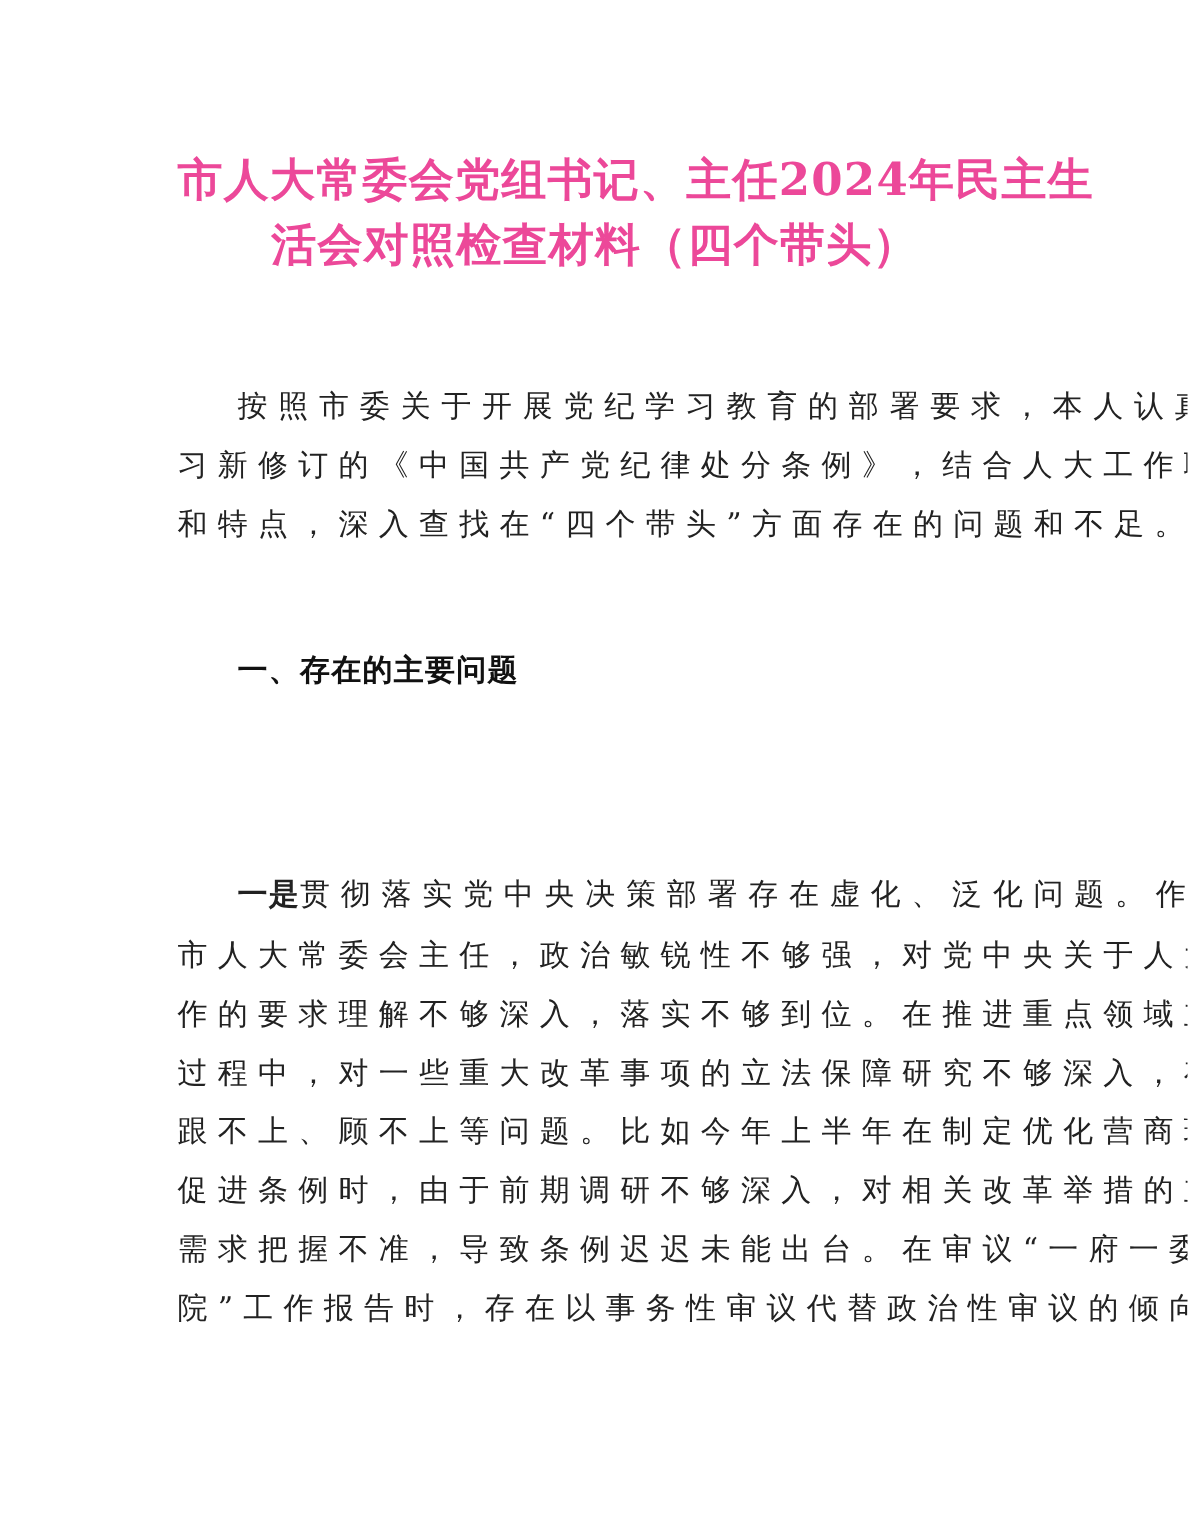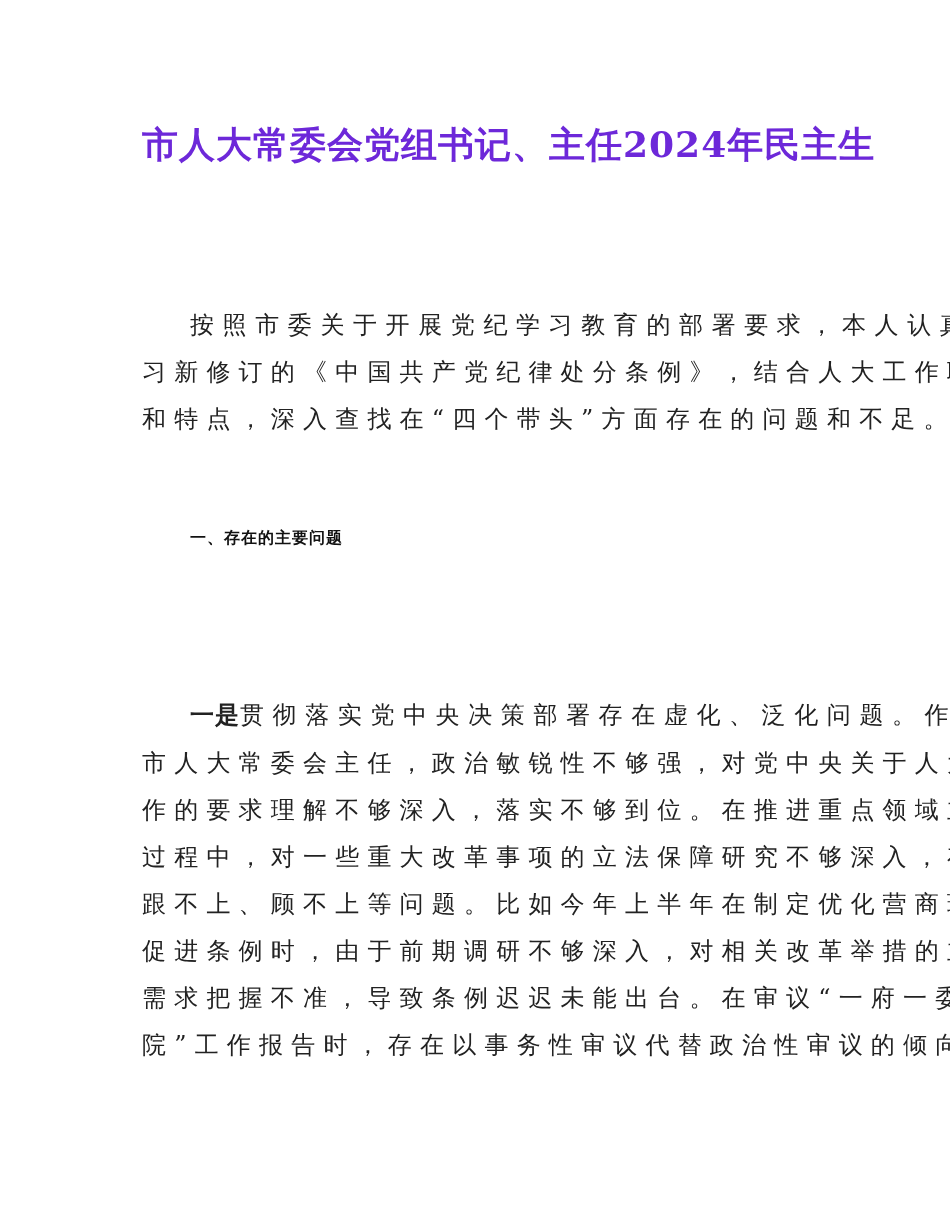--- a/index.html
+++ b/index.html
@@ -1,39 +1,40 @@
 <!DOCTYPE html>
 <html><head>
   <meta charset="utf-8">
   <style>
     html, body { margin: 0; padding: 0; background: #ffffff; }
     body { width: 950px; height: 1230px; position: relative; overflow: hidden; color: #1a1a1a; }
     .page { position: absolute; left: 142px; top: 0; width: 668px; }
     .title {
       position: absolute; left: 0; width: 668px; top: 118px;
       text-align: center; font-family: "DejaVu Serif", serif; font-weight: bold;
-      font-size: 36px; line-height: 52px; letter-spacing: 1px; color: #6d28d9;
+      font-size: 36px; line-height: 52px; letter-spacing: 1px; color: #ec4899;
     }
     .title .line { display: block; white-space: nowrap; }
     .body-text {
       font-family: "DejaVu Serif", serif; font-size: 24px; letter-spacing: 9px;
       line-height: 47px; color: #222; text-align: justify;
     }
     .para { position: absolute; left: 0; width: 668px; margin: 0; }
     .line { display: block; white-space: nowrap; overflow: visible; }
-    .heading { font-family: Liberation Serif, serif; font-weight: bold; font-size: 16px; letter-spacing: 1px; line-height: 47px; color: #111; }
+    .heading { font-family: Liberation Serif, serif; font-weight: bold; font-size: 24px; letter-spacing: 1px; line-height: 47px; color: #111; }
     .bold-lead { font-family: Liberation Mono, monospace; font-weight: bold; letter-spacing: 1px; }
   </style>
 </head>
 <body>
 
 <div class="page">
 
   <div class="title">
     <span class="line">市人大常委会党组书记、主任2024年民主生</span>
+    <span class="line">活会对照检查材料（四个带头）</span>
   </div>
 
   <div class="para body-text" style="top:302px;">
     <span class="line" style="padding-left:48px; letter-spacing:8.6px;">按照市委关于开展党纪学习教育的部署要求，本人认真学</span>
     <span class="line" style="letter-spacing:8.2px;">习新修订的《中国共产党纪律处分条例》，结合人大工作职能</span>
     <span class="line" style="letter-spacing:8.2px;">和特点，深入查找在“四个带头”方面存在的问题和不足。现</span>
   </div>
 
   <div class="para heading" style="top:514px; padding-left:48px;">一、存在的主要问题</div>
 

